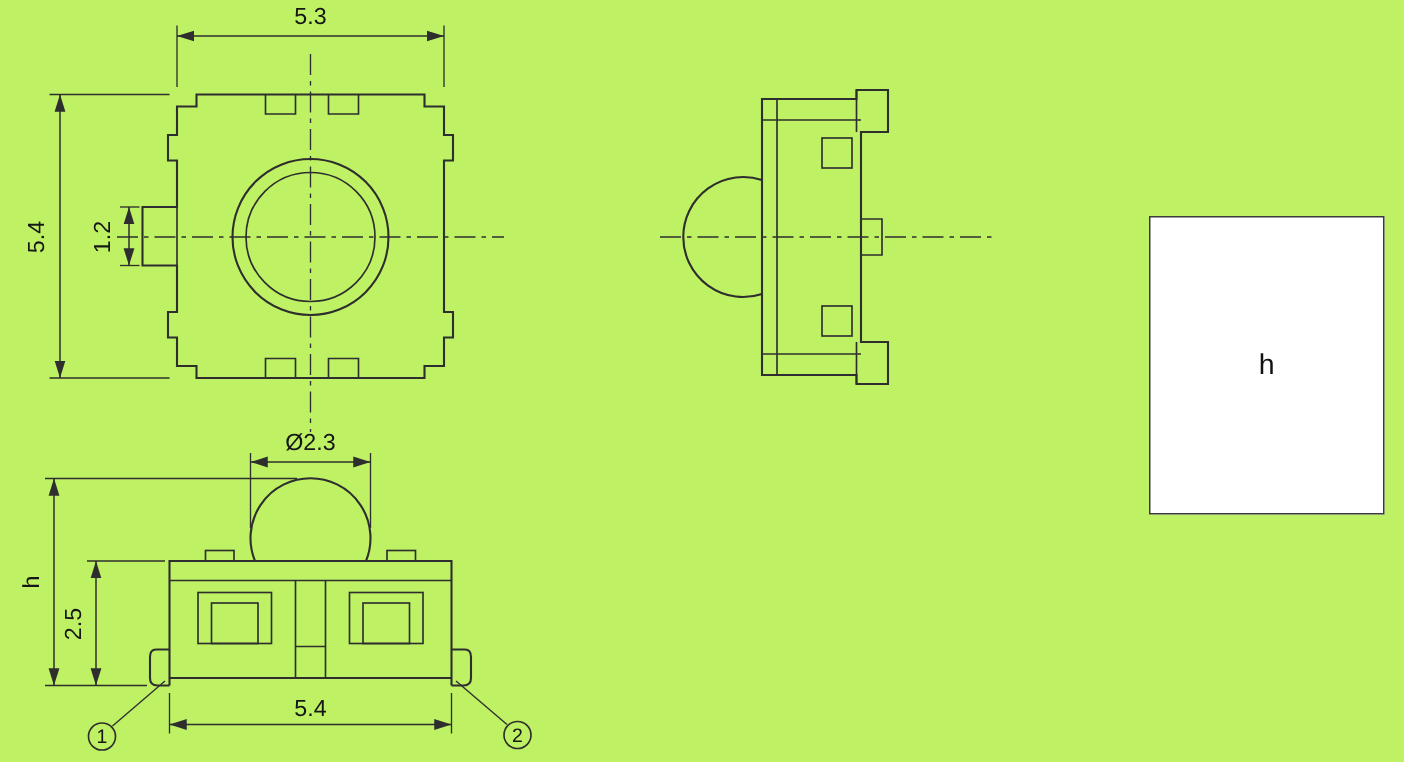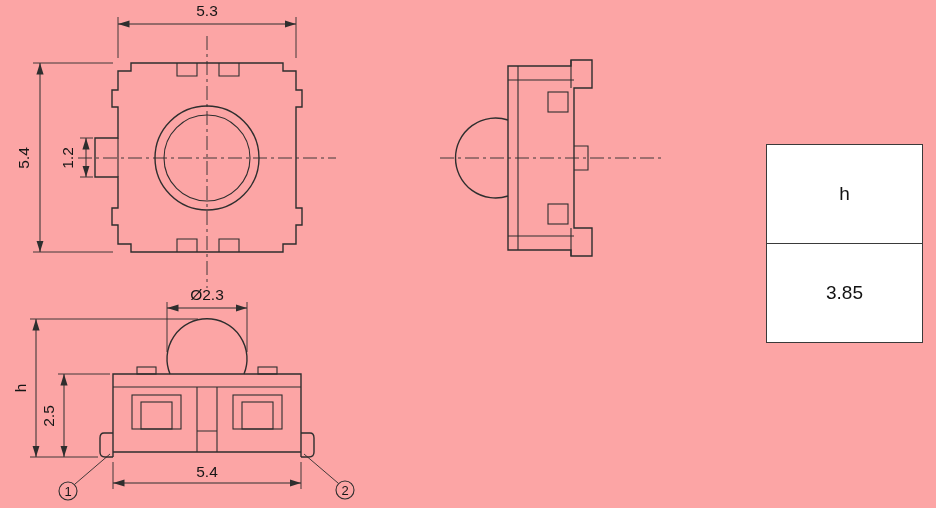--- a/index.html
+++ b/index.html
@@ -1,16 +1,16 @@
 <!DOCTYPE html>
 <html><head>
 <meta charset="utf-8">
 <style>
   html,body{margin:0;padding:0;background:#ffffff;}
-  .page{position:relative;width:936px;height:508px;background:#fca5a5;overflow:hidden;
+  .page{position:relative;width:936px;height:508px;background:#bef264;overflow:hidden;
         font-family:"Liberation Sans",sans-serif;}
   svg{position:absolute;left:0;top:0;}
   .outline{fill:none;stroke:#2e2e2e;stroke-width:1.4;stroke-linejoin:miter;}
   .thin{fill:none;stroke:#2e2e2e;stroke-width:1.1;}
   .dimline{fill:none;stroke:#2e2e2e;stroke-width:1;}
   .extline{fill:none;stroke:#2e2e2e;stroke-width:0.9;}
   .centerline{fill:none;stroke:#2e2e2e;stroke-width:0.9;stroke-dasharray:14 4 3 4;}
   .dimtext{font-family:"Liberation Sans",sans-serif;font-size:15.5px;fill:#161616;}
   .callout-num{font-family:"Liberation Sans",sans-serif;font-size:13px;fill:#161616;}
   .spec-table{position:absolute;left:766px;top:144px;width:157px;height:199px;
@@ -156,16 +156,15 @@
       <g>
         <line class="extline" x1="338" y1="483" x2="304" y2="454"></line>
         <circle class="thin" cx="345" cy="490" r="9" fill="#ffffff"></circle>
         <text class="callout-num" x="345" y="494.5" text-anchor="middle">2</text>
       </g>
     </g>
   </svg>
 
   <div class="spec-table">
     <div class="cell header">h</div>
-    <div class="cell">3.85</div>
   </div>
 
 </div>
 
 </body></html>

